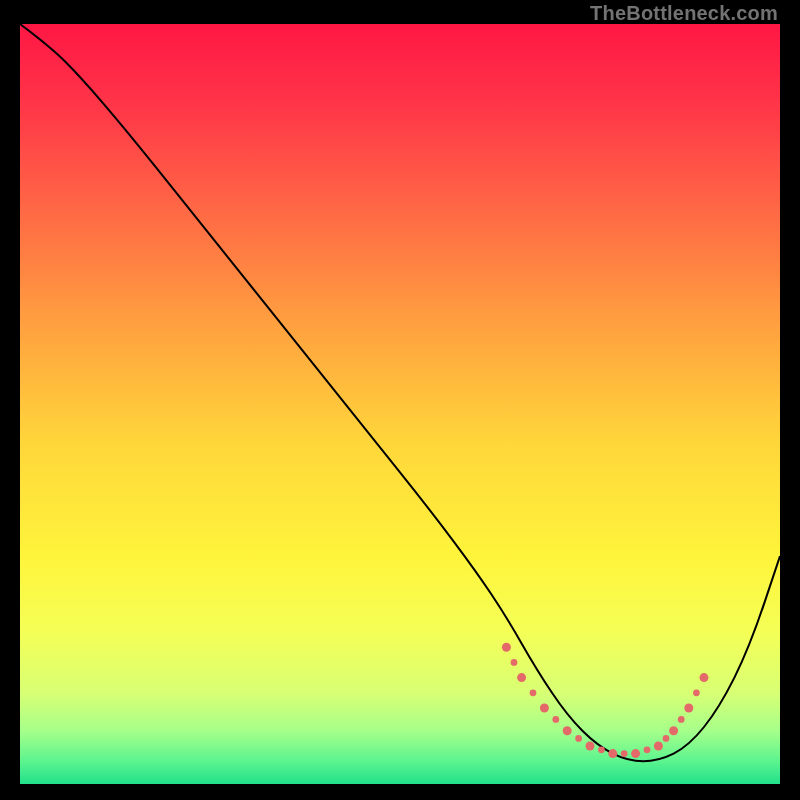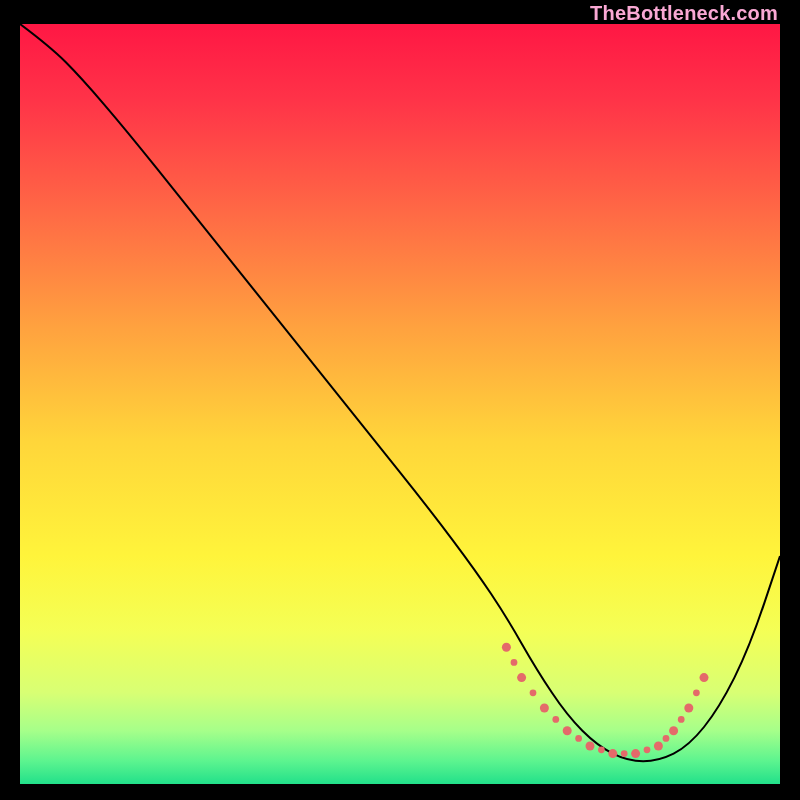--- a/index.html
+++ b/index.html
@@ -25,21 +25,21 @@
     width: 760px;
     height: 760px;
   }
   .watermark {
     position: absolute;
     top: 2px;
     right: 22px;
     font-family: Arial, Helvetica, sans-serif;
     font-size: 20px;
     font-weight: bold;
-    color: #f9a8d4;
+    color: #737373;
     letter-spacing: 0.2px;
   }
 </style>
 </head>
 <body>
 
 <div class="frame">
   <svg class="plot-area" viewBox="0 0 760 760">
     <defs>
       <linearGradient id="bg-grad" x1="0" y1="0" x2="0" y2="1">

